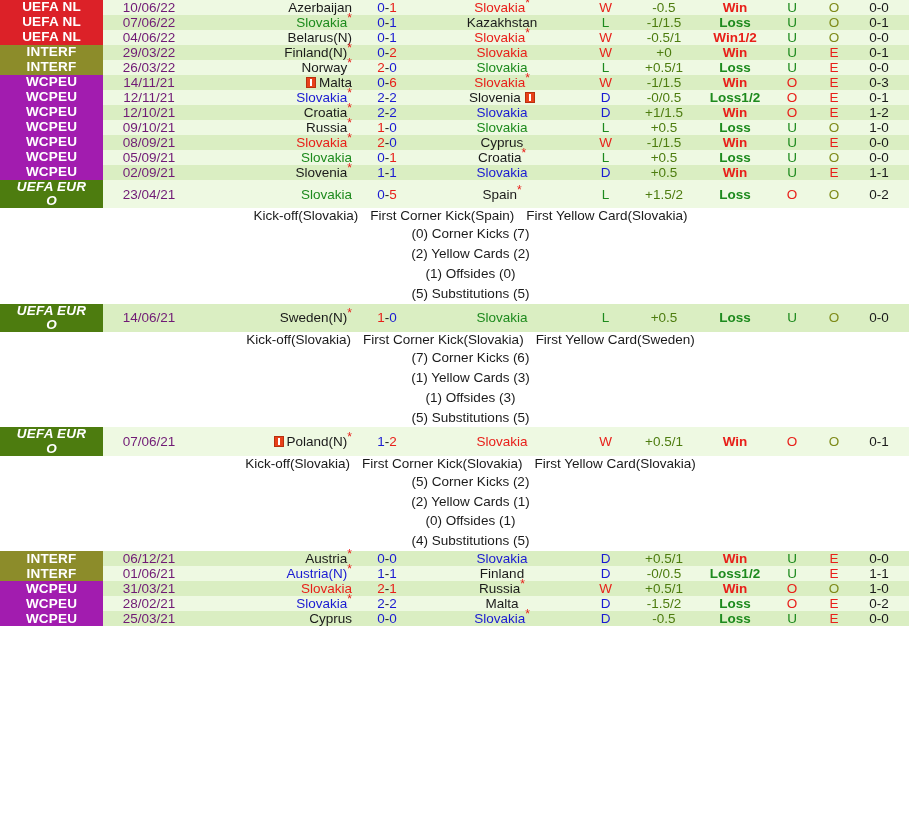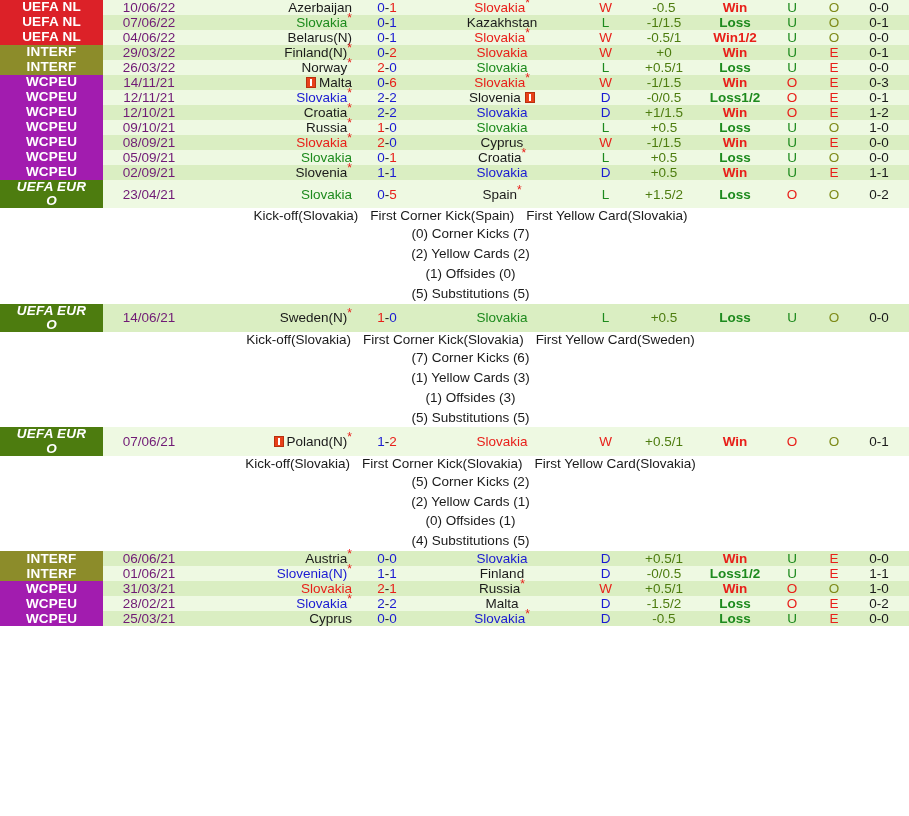--- a/index.html
+++ b/index.html
@@ -349,36 +349,36 @@
         <td class="detail-cell" colspan="12">
           <div class="detail-head"><span>Kick-off(Slovakia)</span><span>First Corner Kick(Slovakia)</span><span>First Yellow Card(Slovakia)</span></div>
           <div class="detail-line">(5) Corner Kicks (2)</div>
           <div class="detail-line">(2) Yellow Cards (1)</div>
           <div class="detail-line">(0) Offsides (1)</div>
           <div class="detail-line">(4) Substitutions (5)</div>
         </td>
       </tr>
       <tr class="row-even">
         <td class="league lg-interf">INTERF</td>
-        <td class="date">06/06/21</td>
+        <td class="date">06/12/21</td>
         <td class="home"><span class="c-black">Austria</span><span class="star">*</span></td>
         <td class="score"><span class="sc-h c-blue">0</span><span class="c-black">-</span><span class="sc-a c-blue">0</span></td>
         <td class="away"><span class="c-blue">Slovakia</span></td>
         <td class="wdl c-blue">D</td>
         <td class="hcp">+0.5/1</td>
         <td class="res c-red">Win</td>
         <td class="ou1 c-green">U</td>
         <td class="ou2 c-red">E</td>
         <td class="ht">0-0</td>
         <td class="ou3 c-green">U</td>
       </tr>
       <tr class="row-odd">
         <td class="league lg-interf">INTERF</td>
         <td class="date">01/06/21</td>
-        <td class="home"><span class="c-blue">Slovenia(N)</span><span class="star">*</span></td>
+        <td class="home"><span class="c-blue">Austria(N)</span><span class="star">*</span></td>
         <td class="score"><span class="sc-h c-blue">1</span><span class="c-black">-</span><span class="sc-a c-blue">1</span></td>
         <td class="away"><span class="c-black">Finland</span></td>
         <td class="wdl c-blue">D</td>
         <td class="hcp">-0/0.5</td>
         <td class="res c-green">Loss1/2</td>
         <td class="ou1 c-green">U</td>
         <td class="ou2 c-red">E</td>
         <td class="ht">1-1</td>
         <td class="ou3 c-red">O</td>
       </tr>

